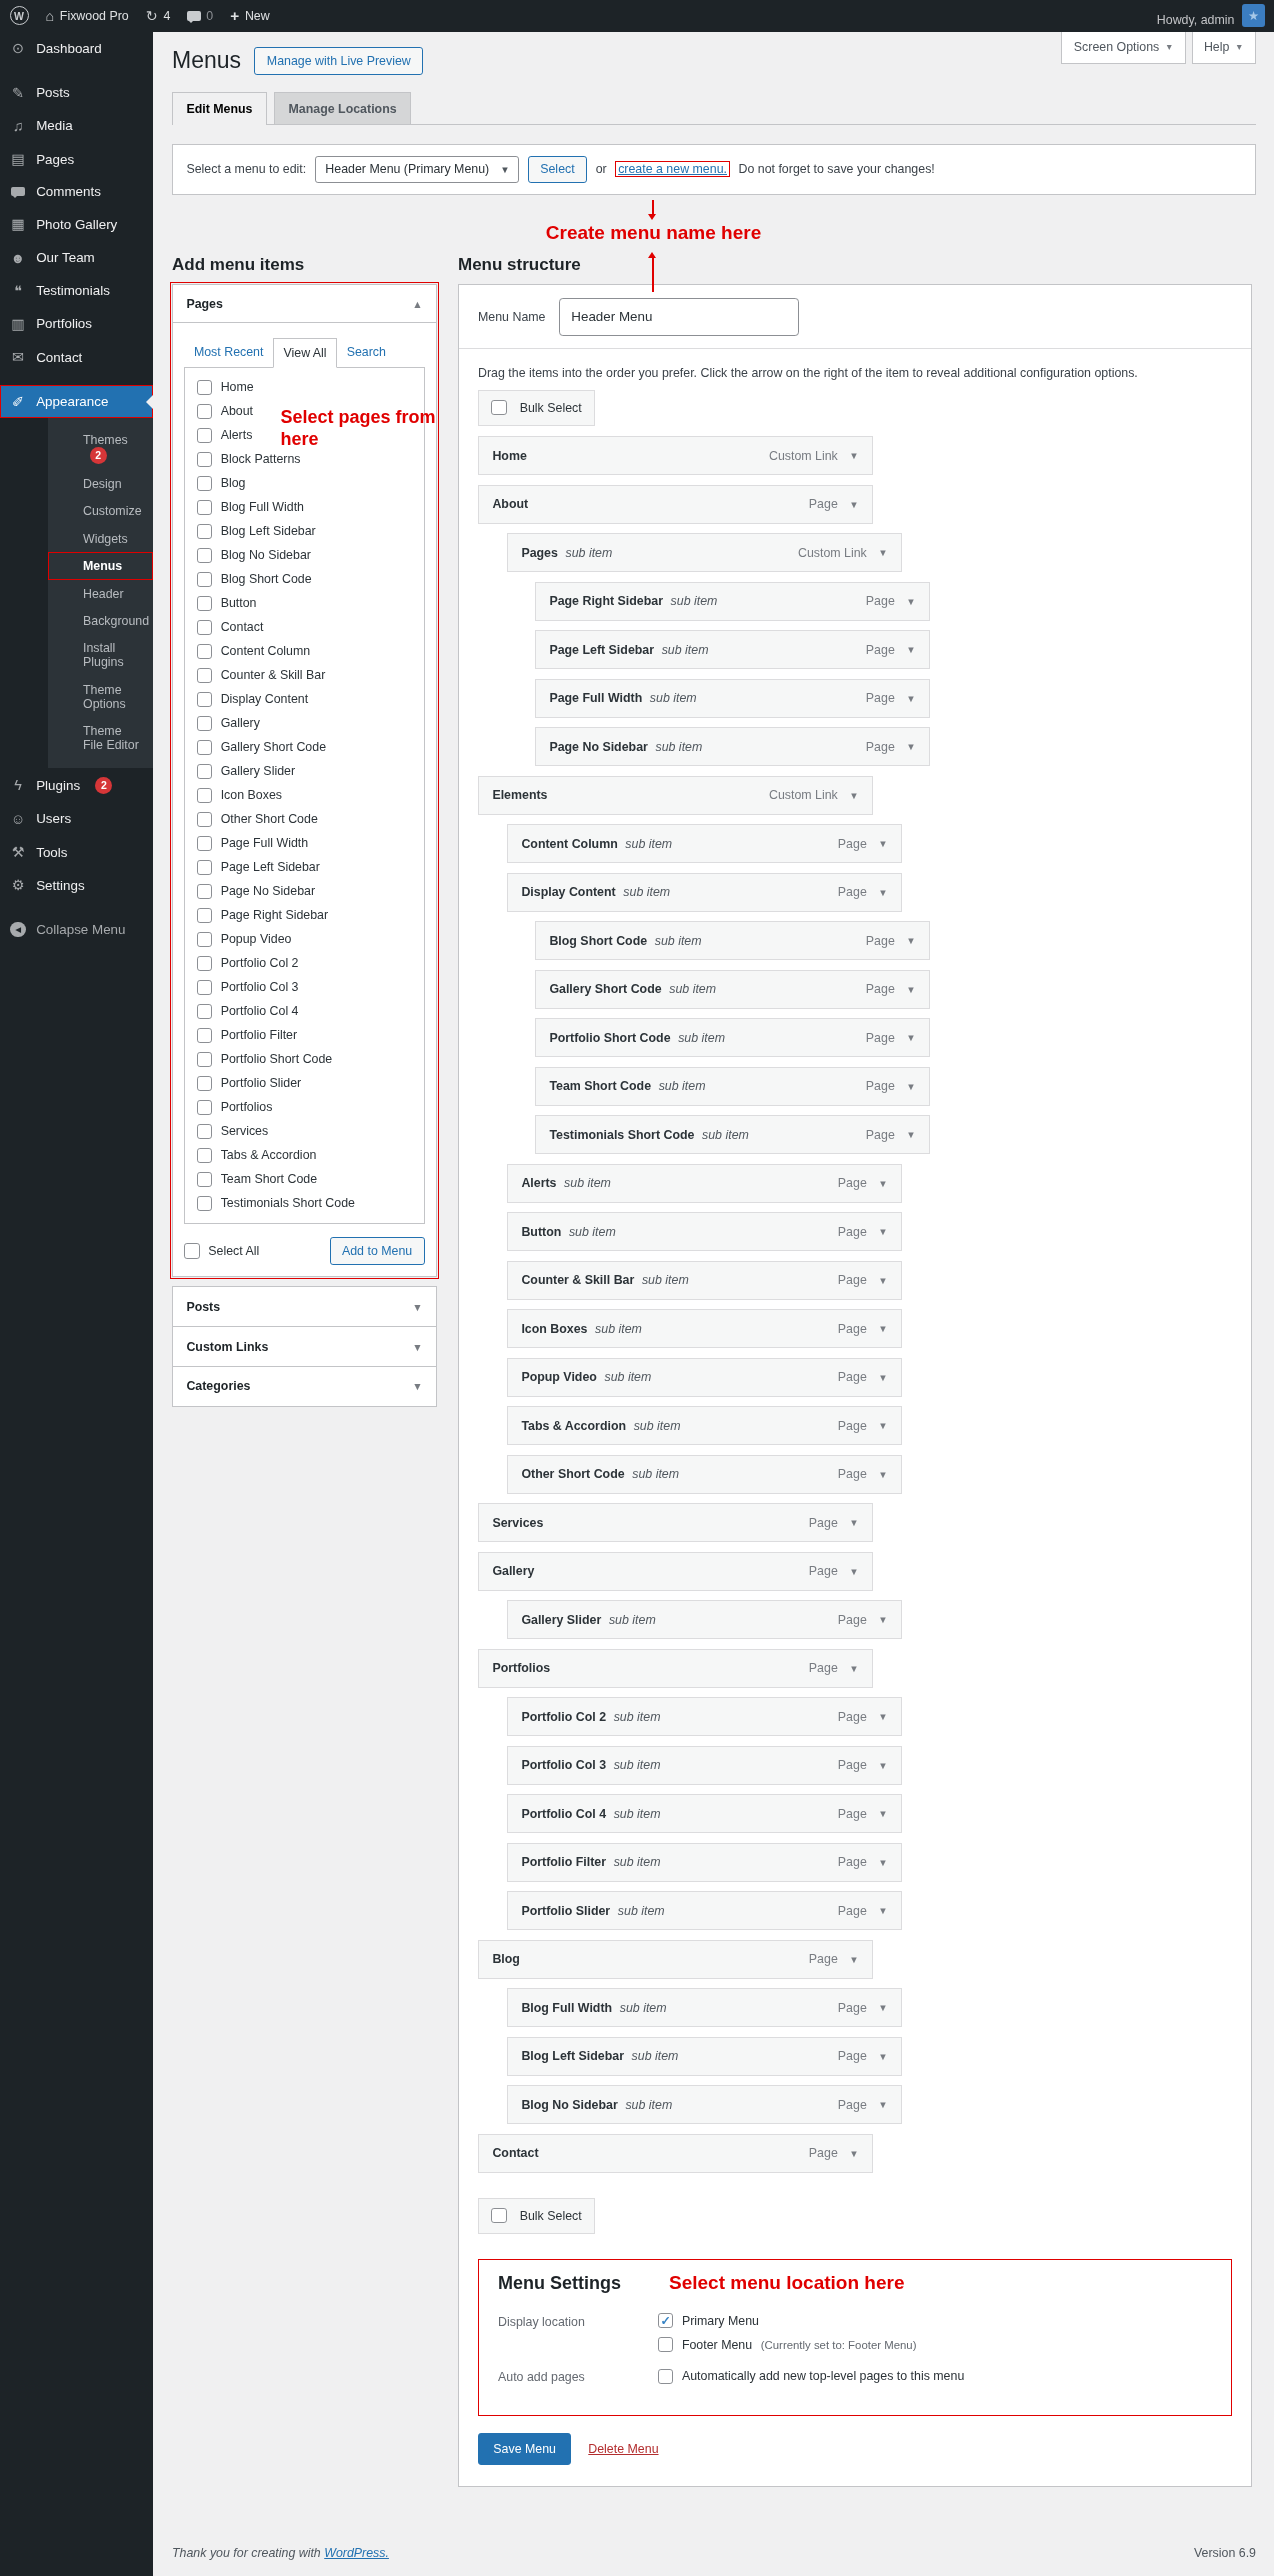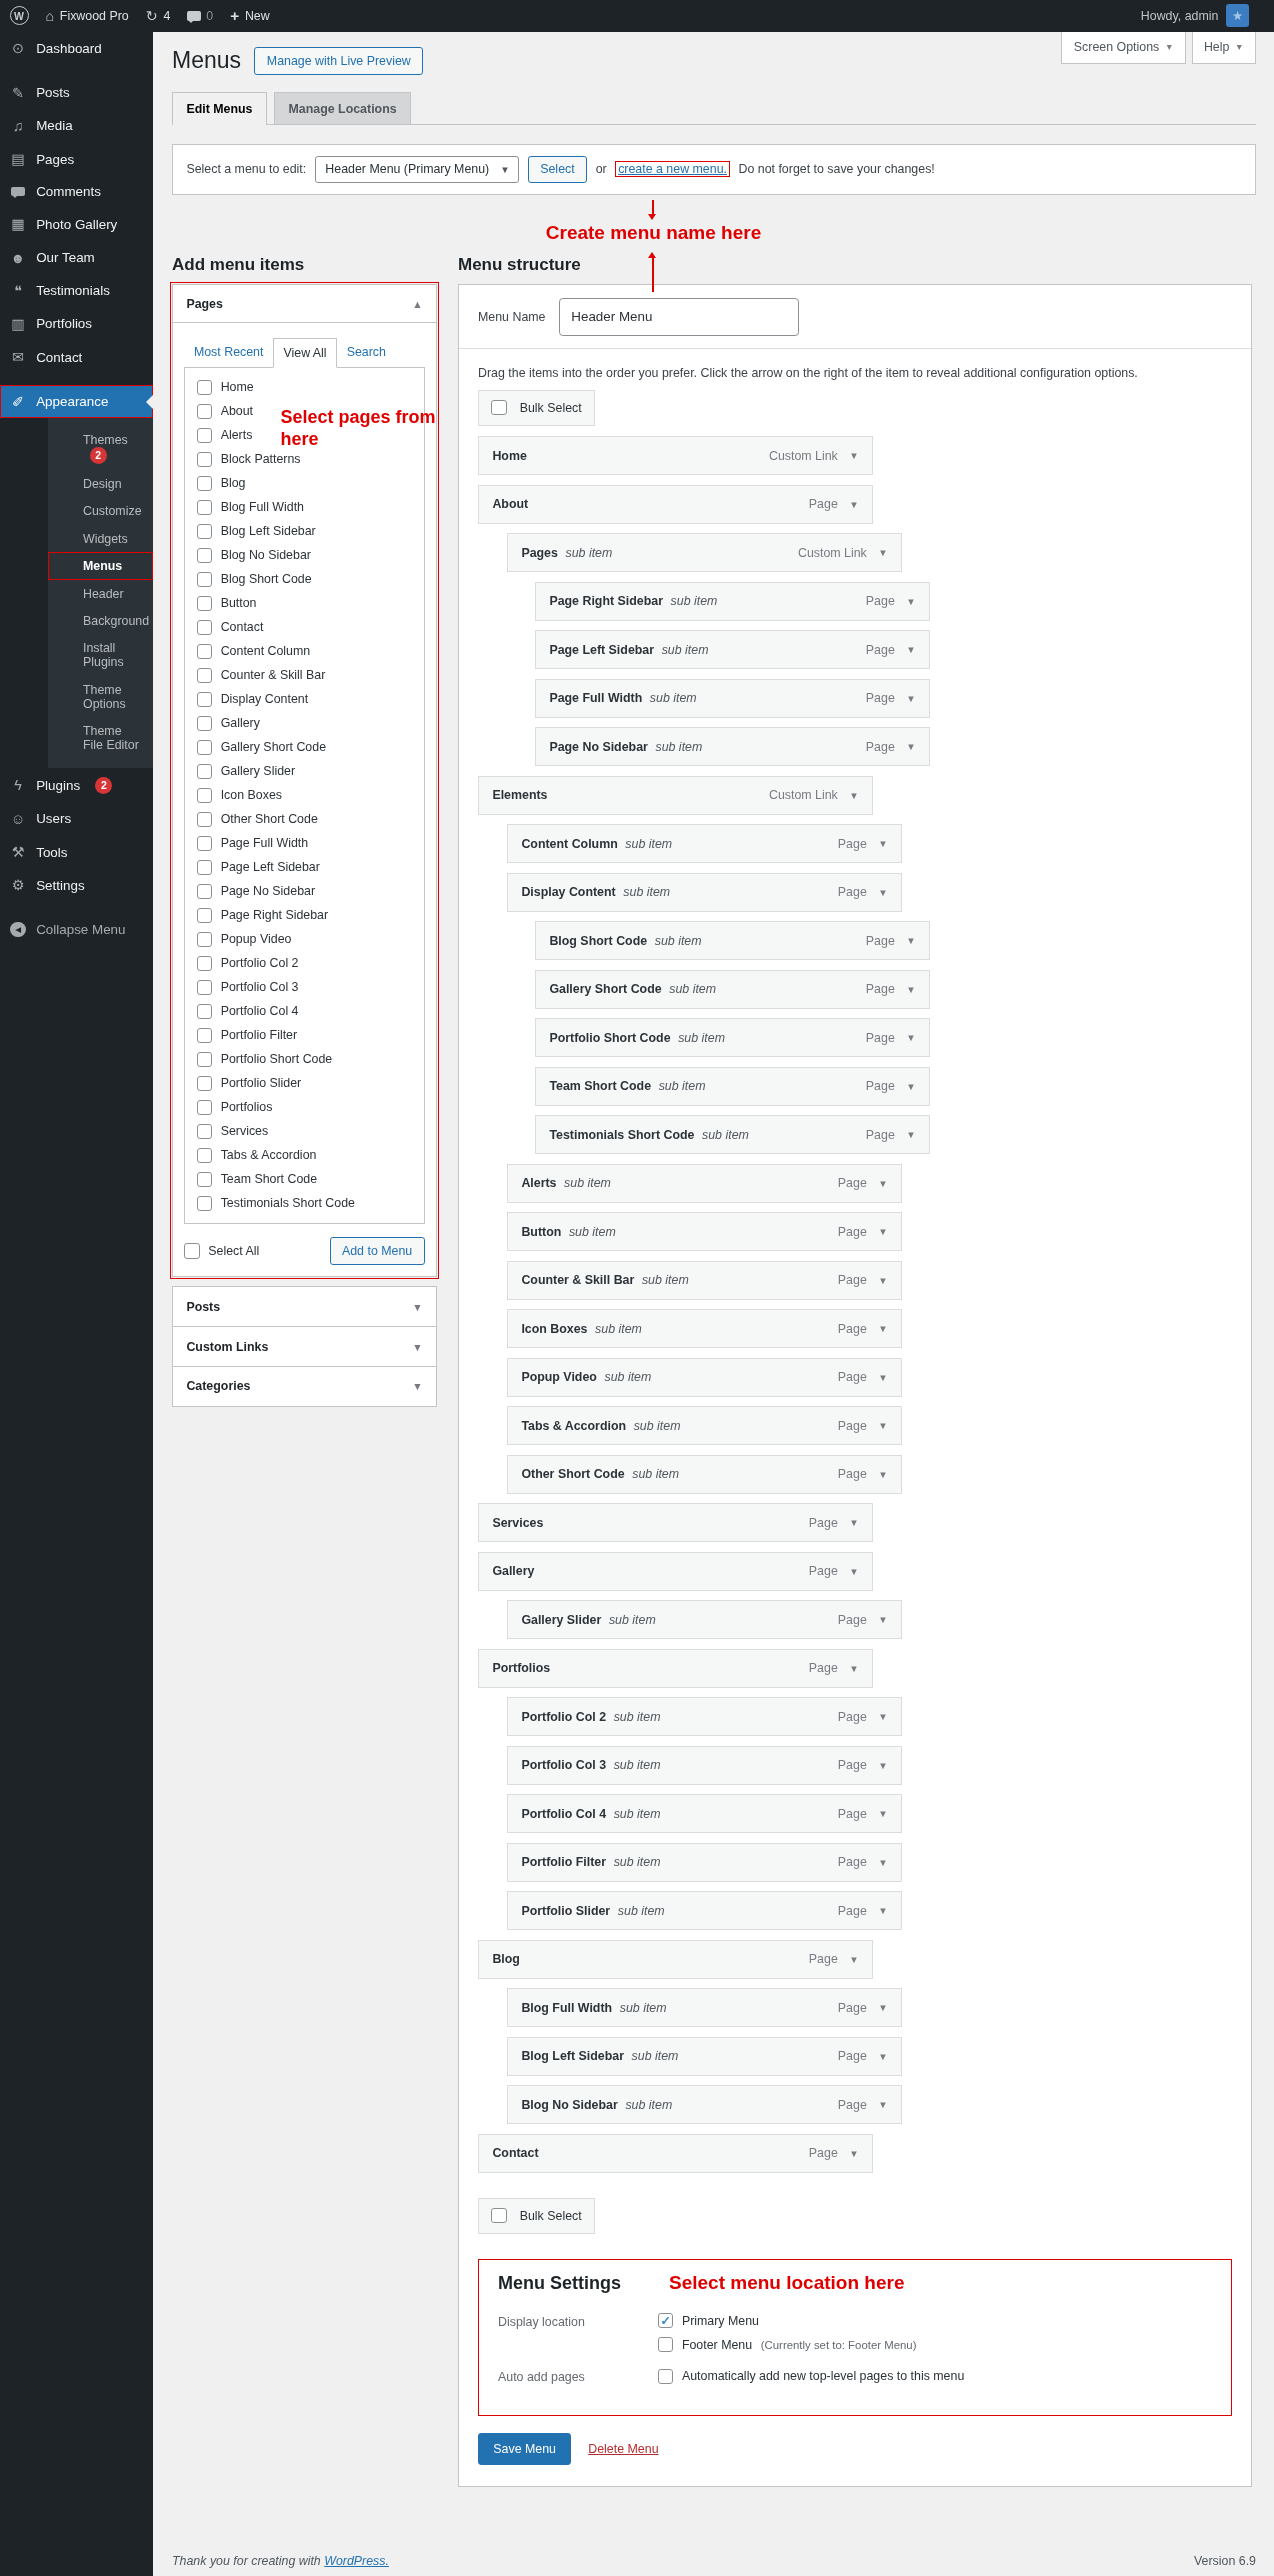--- a/index.html
+++ b/index.html
@@ -21,21 +21,21 @@
     display:flex; align-items:center; justify-content:center; color:#c9cccf;
     font-weight:700; font-size:10.5px; }
   .ab-home { font-size:14.3px; color:#c9cccf; }
   .ab-upd { font-size:14.3px; color:#c9cccf; }
   .bubble { width:13.4px; height:9.5px; background:currentColor; border-radius:1.9px; position:relative; display:inline-block; }
   .bubble::after { content:""; position:absolute; left:1.9px; top:100%;
     border:2.9px solid transparent; border-top-color:currentColor; }
   .ab-bubble { color:#c9cccf; }
   .ab-count-dim { color:#8c8f94; }
   .ab-plus { font-weight:700; font-size:15.3px; color:#dfe1e3; }
-  .ab-right { margin-left:auto; display:flex; align-items:center; gap:7.6px; padding-right:26px; }
+  .ab-right { margin-left:auto; display:flex; align-items:flex-end; gap:7.6px; padding-right:10px; }
   .avatar { width:23px; height:23px; background:#3b7dc0; border-radius:2.9px;
     display:flex; align-items:center; justify-content:center; color:#a6c8e8; font-size:12.4px; }
 
   
   #sidebar { position:absolute; top:31.5px; left:0; bottom:0; width:153px;
     background:#1d2327; color:#f0f0f1; font-size:13.4px; z-index:40; }
   .sb-item { position:relative; display:flex; align-items:center; gap:8.6px;
     padding:8.6px 5.7px 8.6px 8.6px; color:#f0f0f1; }
   .sb-item.gap-top { margin-top:11.4px; }
   .sb-icon { width:19px; text-align:center; color:#a7aaad; font-size:14.3px; flex:none;
@@ -163,21 +163,21 @@
   .ann-arrow-down { left:499px; top:168px; width:1.9px; height:14.3px; background:#e00000; }
   .ann-arrow-down::after { content:""; position:absolute; left:-3.8px; top:100%;
     border:4.8px solid transparent; border-top:6.7px solid #e00000; }
   .ann-text-create { left:386px; top:190px; width:229px; text-align:center;
     color:#e00000; font-weight:700; font-size:19px; }
   .ann-arrow-up { left:499px; top:226px; width:1.9px; height:34px; background:#e00000; }
   .ann-arrow-up::before { content:""; position:absolute; left:-3.8px; bottom:100%;
     border:4.8px solid transparent; border-bottom:6.7px solid #e00000; }
 
   
-  #footer { position:absolute; left:172px; right:19px; bottom:8px; display:flex;
+  #footer { position:absolute; left:172px; right:19px; bottom:16px; display:flex;
     justify-content:space-between; color:#50575e; font-size:12.4px; }
   .footer-left { font-style:italic; }
 </style>
 </head>
 <body>
 
 <div id="adminbar">
   <div class="ab-left">
     <a class="ab-item">
       <span class="wp-logo">W</span>

